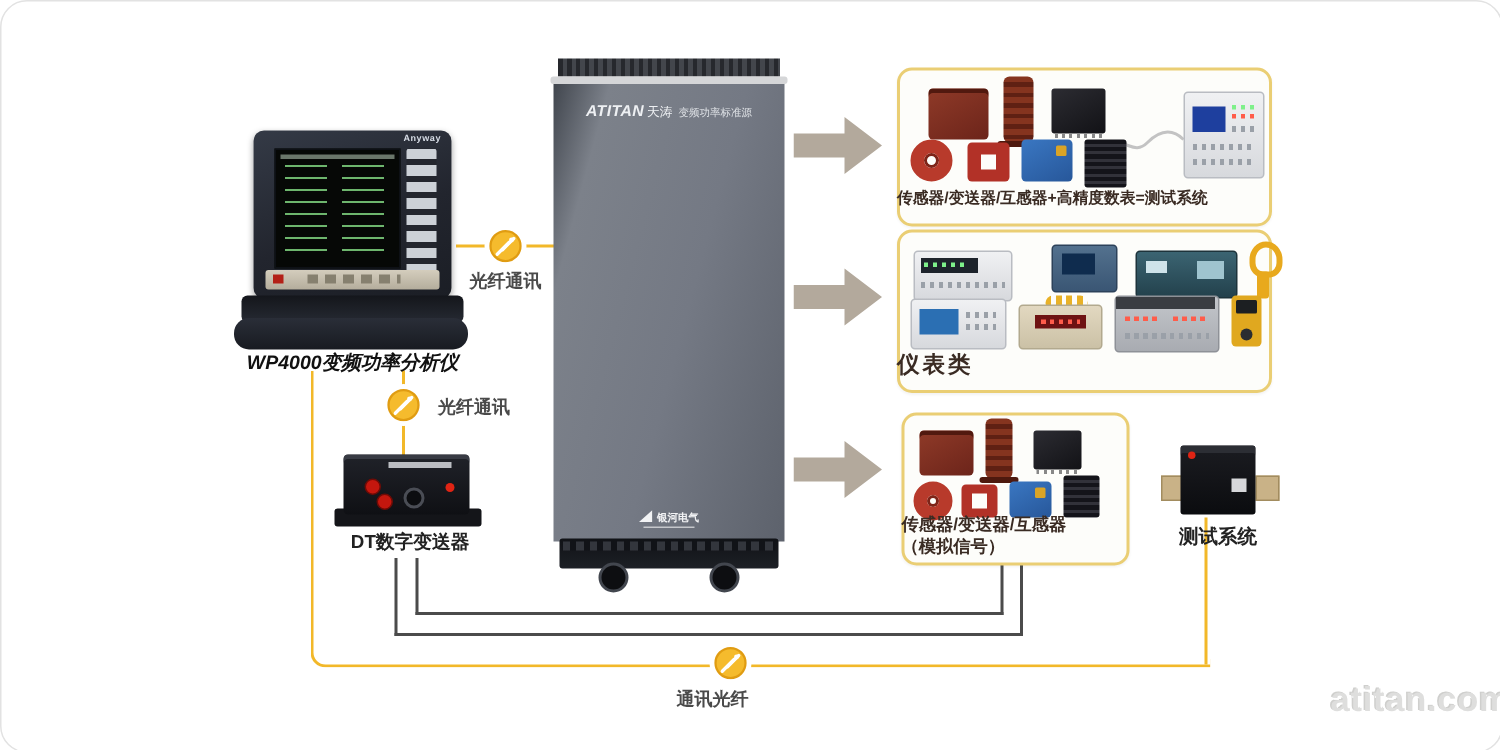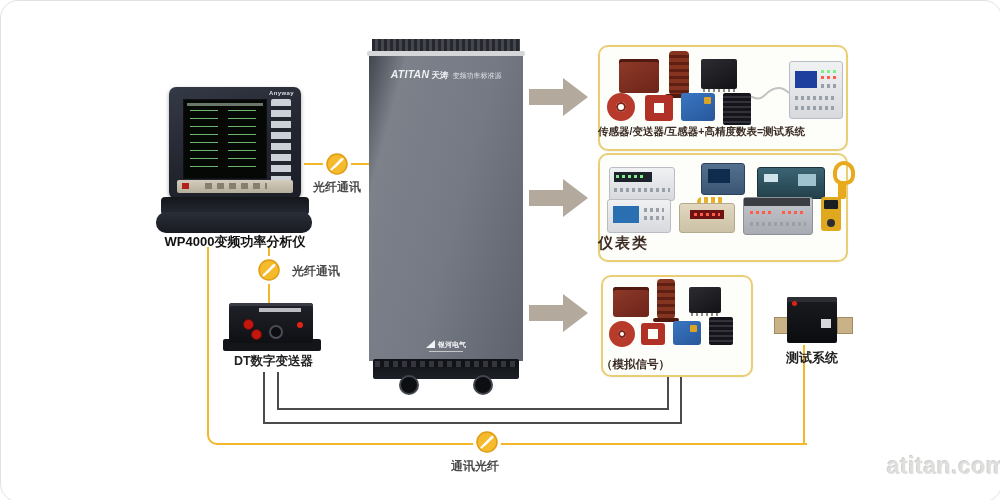--- a/index.html
+++ b/index.html
@@ -22,31 +22,31 @@
     background:repeating-linear-gradient(to bottom,#ccd1d7 0 7px,#23262e 7px 11px);}
   .an-strip{position:absolute;left:176px;top:179px;width:116px;height:13px;border-radius:2px;
     background:linear-gradient(#d4cdbd,#b4ad9c);}
   .an-strip i{position:absolute;left:28px;top:3px;width:62px;height:6px;
     background:repeating-linear-gradient(90deg,#86806f 0 7px,transparent 7px 12px);}
   .an-chip{position:absolute;left:181px;top:182px;width:7px;height:6px;background:#b32017;}
   .an-base1{position:absolute;left:160px;top:196px;width:148px;height:18px;border-radius:4px;
     background:linear-gradient(#14161b,#262a33);}
   .an-base2{position:absolute;left:155px;top:211px;width:156px;height:21px;border-radius:10px;
     background:linear-gradient(#2a2e38,#181b21);}
-  .analyzer-label{left:148px;top:232px;width:172px;font-size:13px;color:#111;}
+  .analyzer-label{left:148px;top:232px;width:172px;font-size:13px;color:#111;font-style:italic;}
 
   
   .cab-vent{position:absolute;left:371px;top:38px;width:148px;height:12px;
     background:repeating-linear-gradient(90deg,#26282d 0 3px,#43464c 3px 6px);}
   .cab-cap{position:absolute;left:366px;top:50px;width:158px;height:5px;background:#d5d6d8;border-radius:2px;}
   .cab-body{position:absolute;left:368px;top:55px;width:154px;height:305px;
     background:linear-gradient(105deg,#41464e 0%,#7c818a 16%,#747984 55%,#5d626c 100%);}
   .cab-brandrow{position:absolute;left:368px;top:63px;width:154px;text-align:center;color:#eef0f3;white-space:nowrap;}
   .cab-brand{font-size:10.5px;font-weight:700;font-style:italic;letter-spacing:.3px;}
-  .cab-brand-cn{font-size:8.5px;font-weight:700;margin-left:2px;}
+  .cab-brand-cn{font-size:8.5px;font-weight:400;margin-left:2px;}
   .cab-product{font-size:7px;margin-left:4px;color:#dfe2e6;}
   .cab-logo{position:absolute;left:368px;top:339px;width:154px;text-align:center;color:#f2f3f5;font-size:7px;font-weight:700;}
   .cab-tri{display:inline-block;width:9px;height:8px;background:#f2f3f5;vertical-align:-1px;margin-right:3px;
     clip-path:polygon(0 100%,100% 0,100% 100%);}
   .cab-logo u{display:block;margin:1px auto 0;width:34px;height:1px;background:rgba(255,255,255,.6);}
   .cab-base{position:absolute;left:372px;top:358px;width:146px;height:20px;border-radius:2px;
     background:linear-gradient(#101216,#1d2026);}
   .cab-base i{position:absolute;left:2px;right:2px;top:2px;height:6px;
     background:repeating-linear-gradient(90deg,#33363d 0 5px,#111318 5px 9px);}
   .wheel{position:absolute;width:16px;height:16px;border-radius:50%;background:#0d0e11;border:2px solid #42464e;}
@@ -274,20 +274,21 @@
   <div class="boxlbl b2l">仪表类</div>
 
   <div class="ybox box3"></div>
   <div class="vt" style="left:612px;top:286px;width:36px;height:30px"></div>
   <div class="ins" style="left:656px;top:278px;width:18px;height:40px"></div>
   <div class="relay" style="left:688px;top:286px;width:32px;height:26px"></div>
   <div class="ringct" style="left:608px;top:320px;width:8px;height:8px"></div>
   <div class="sqct" style="left:640px;top:322px;width:24px;height:22px"></div>
   <div class="bluect" style="left:672px;top:320px;width:28px;height:24px"></div>
   <div class="ribbed" style="left:708px;top:316px;width:24px;height:28px"></div>
+  <div class="boxlbl b3l1">传感器/变送器/互感器</div>
   <div class="boxlbl b3l2">（模拟信号）</div>
 
   <div class="dt-base"></div>
   <div class="dt-body"></div>
   <div class="dt-text"></div>
   <div class="dot dt-p1"></div>
   <div class="dot dt-p2"></div>
   <div class="dot dt-p3"></div>
   <div class="dot dt-led"></div>
   <div class="lbl dt-label">DT数字变送器</div>

